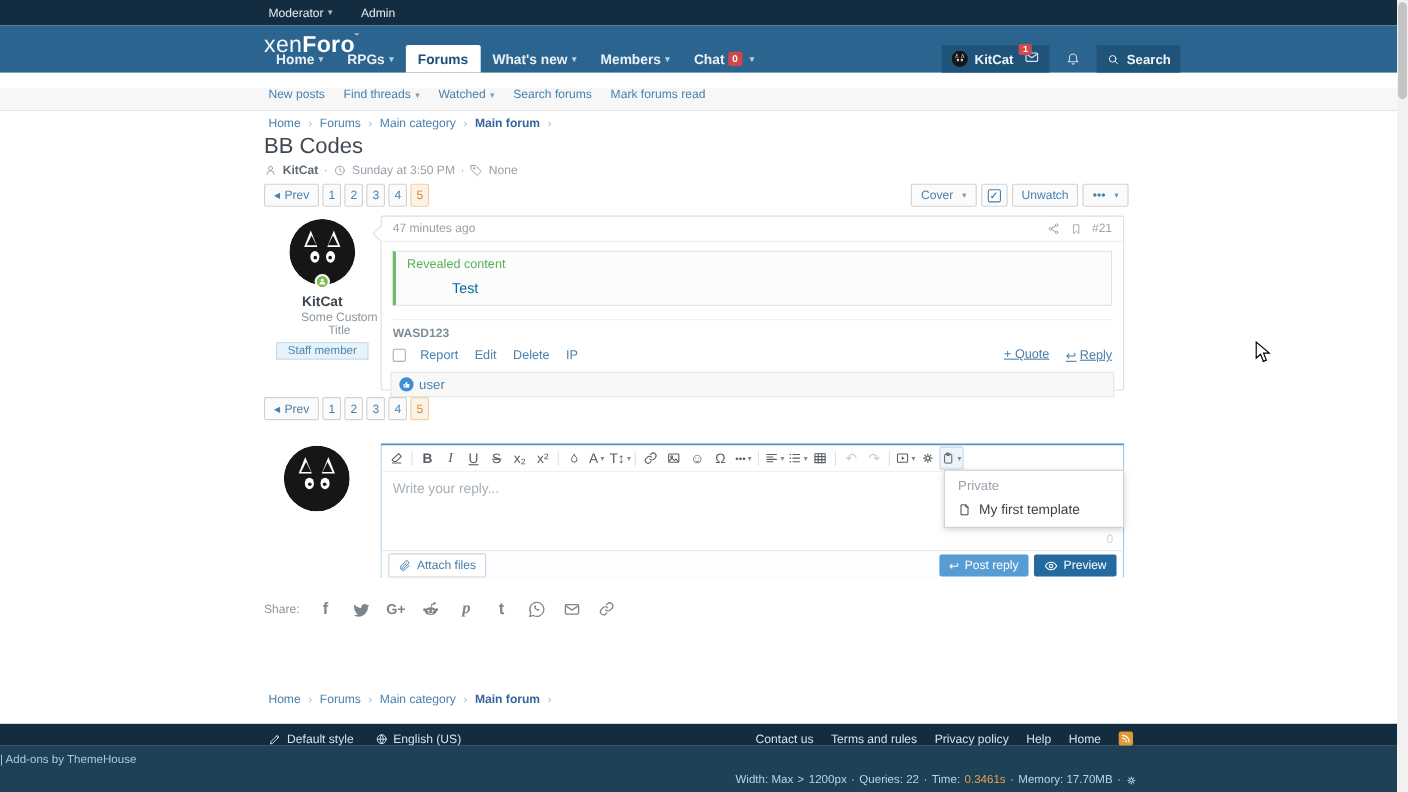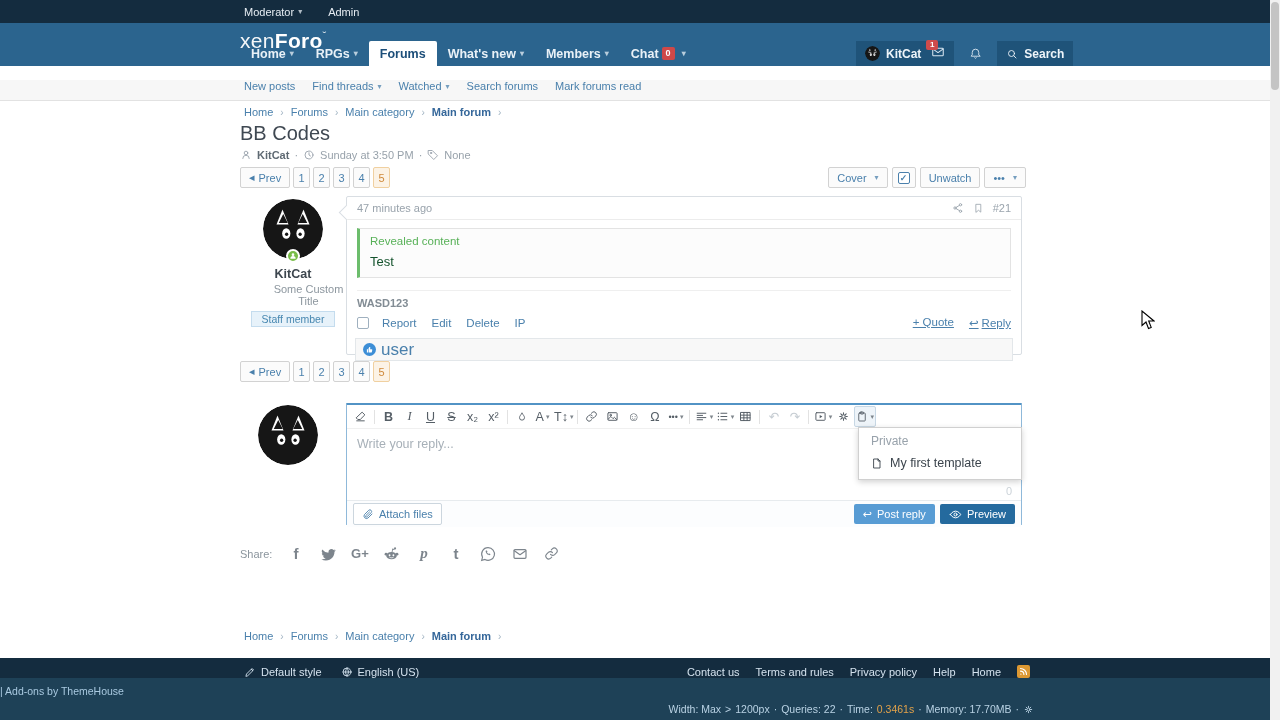--- a/index.html
+++ b/index.html
@@ -73,28 +73,28 @@
   .msg-card{left:346px;top:196px;width:676px;height:159px;background:#fff;border:1px solid #d9dee3;
       border-radius:2px;box-sizing:border-box;}
   .notch{position:absolute;left:-6px;top:10px;width:10px;height:10px;background:#fff;
       border-left:1px solid #d9dee3;border-bottom:1px solid #d9dee3;transform:rotate(45deg);}
   .msg-head{display:flex;align-items:center;padding:5px 10px;font-size:11px;color:#99a3ac;
       border-bottom:1px solid #ececec;}
   .msg-head .right{margin-left:auto;display:flex;align-items:center;gap:9px;color:#9aa4ad;}
   .msg-body{padding:8px 10px 0;}
   .reveal{border:1px solid #e3e3e3;border-left:3px solid #6cbd6c;background:#fcfcfc;padding:6px 10px 8px;}
   .reveal .lab{font-size:11.5px;color:#58b158;}
-  .reveal .txt{font-size:13px;color:#14532d;margin-top:7px;}
+  .reveal .txt{font-size:13px;color:#0369a1;margin-top:7px;margin-left:41px;}
   .sig{margin-top:12px;border-top:1px solid #efefef;padding-top:6px;font-size:11px;font-weight:700;color:#828c94;}
   .msg-actions{display:flex;align-items:center;padding:7px 10px 5px;font-size:11.5px;}
   .msg-actions .links{display:flex;gap:15px;margin-left:13px;color:#4a80ac;}
   .msg-actions .right{margin-left:auto;display:flex;gap:15px;color:#4a80ac;text-decoration:underline;}
   .link{color:#4a80ac;cursor:pointer;}
   .reaction{margin:3px 8px 0;border:1px solid #e3e7ea;background:#f8f8f8;height:21px;
-      display:flex;align-items:center;gap:5px;padding:0 7px;font-size:17px;}
+      display:flex;align-items:center;gap:5px;padding:0 7px;font-size:12px;}
   .like-circle{width:13px;height:13px;border-radius:50%;background:#3d8ed6;display:flex;
       align-items:center;justify-content:center;flex:0 0 auto;}
   .pag2{left:240px;top:361px;}
 
   
   .ed-avatar{left:258px;top:405px;width:60px;height:60px;border-radius:50%;overflow:hidden;}
   .editor{left:346px;top:403px;width:676px;height:122px;background:#fff;box-sizing:border-box;
       border:1px solid #8fb9da;border-top:2px solid #5293c5;border-radius:1px;}
   .toolbar{display:flex;align-items:center;height:23px;padding:0 3px;color:#555e66;border-bottom:1px solid #f0f0f0;}
   .tbtn{min-width:21px;height:21px;display:flex;align-items:center;justify-content:center;

